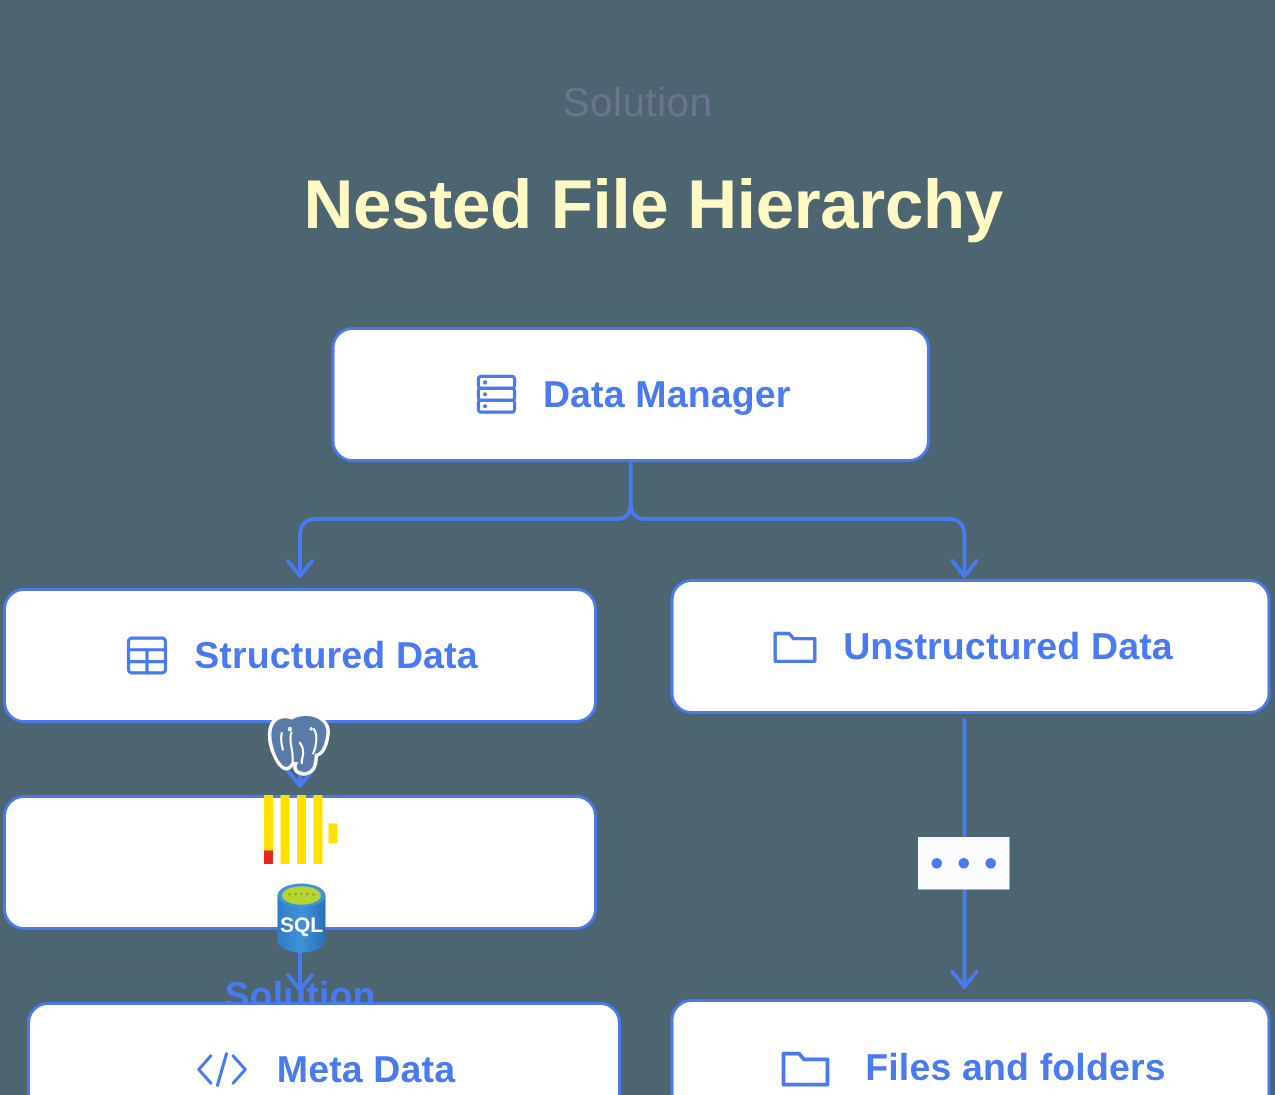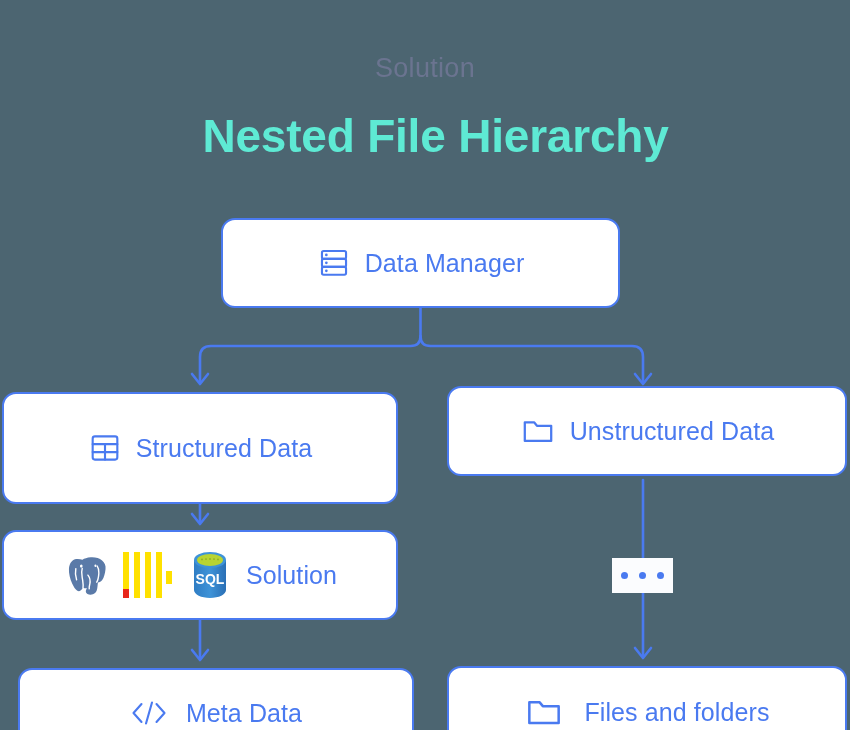--- a/index.html
+++ b/index.html
@@ -31,21 +31,21 @@
     line-height: 36px;
   }
   .headline {
     position: absolute;
     left: 0; right: 0;
     top: 78px;
     text-align: center;
     font-size: 46px;
     font-weight: 700;
     letter-spacing: -0.2px;
-    color: #5eead4;
+    color: #fef9c3;
     line-height: 56px;
     padding-left: 21px;
   }
 
   
   .node {
     position: absolute;
     background: #ffffff;
     border: 2px solid #4a7af0;
     border-radius: 14px;
@@ -55,41 +55,41 @@
     justify-content: center;
     z-index: 3;
   }
   .node .inner {
     display: flex;
     align-items: center;
     gap: 14px;
   }
   .node .label {
     font-size: 25px;
-    font-weight: 400;
+    font-weight: 700;
     color: #4a7af0;
     letter-spacing: 0.1px;
     white-space: nowrap;
     line-height: 32px;
   }
   .node .label.two-line {
     white-space: normal;
     text-align: left;
     line-height: 36px;
   }
   .icon-wrap {
     display: flex;
     align-items: center;
     justify-content: center;
     flex: 0 0 auto;
   }
 
   
   #node-data-manager   { left: 221px; top: 188px;  width: 399px; height: 90px; }
-  #node-structured     { left: 2px;   top: 362px;  width: 396px; height: 112px; }
+  #node-structured     { left: 2px;   top: 362px;  width: 396px; height: 90px; }
   #node-unstructured   { left: 447px; top: 356px;  width: 400px; height: 90px; }
   #node-database       { left: 2px;   top: 500px;  width: 396px; height: 90px; }
   #node-metadata       { left: 18px;   top: 638px;  width: 396px; height: 90px; }
   #node-files          { left: 447px; top: 636px;  width: 400px; height: 92px; }
 
   #node-files .inner { gap: 20px; align-items: center; }
 
   
   #ellipsis-chip {
     position: absolute;
@@ -221,21 +221,21 @@
       <span class="icon-wrap">
         <svg width="36" height="36" viewBox="0 0 24 24" fill="none" stroke="#4a7af0" stroke-width="1.5" stroke-linecap="round" stroke-linejoin="round">
           <path d="M3.2,18.6 L3.2,6.2 L9.4,6.2 L11.3,8.5 L20.8,8.5 L20.8,18.6 Z"></path>
         </svg>
       </span>
       <span class="label">Unstructured Data</span>
     </div>
   </div>
 
   <div class="node" id="node-database">
-    <div class="inner" style="gap:10px;">
+    <div class="inner" style="gap:10px;flex-direction:column;">
 
       <span class="icon-wrap">
         <svg width="50" height="50" viewBox="0 0 64 64">
           <g stroke="#ffffff" stroke-width="6" fill="none" stroke-linejoin="round">
             <path d="M50,13.5c-3.5-3.2-9-4.5-14.5-4.1c-4.6,0.3-8.3,1.7-10.6,3.1
                      c-2.6-0.9-6.4-1.6-9.6-0.6C11.2,13.2,8,17.6,7.6,24.4
                      c-0.3,5.6,1.5,12.9,4.1,18.6c1.9,4.2,4.2,7.7,6.6,9.2
                      c1.7,1,3.3,0.6,4.5-0.6c0.9-0.9,1.9-2.2,2.8-3.4
                      c1.3,0.5,2.9,0.8,4.7,0.7c0.1,0.2,0.2,0.4,0.2,0.6
                      c-0.6,0.8-1,1.4-1.2,2.3c-0.4,1.8,0.3,3.4,2,4.4

